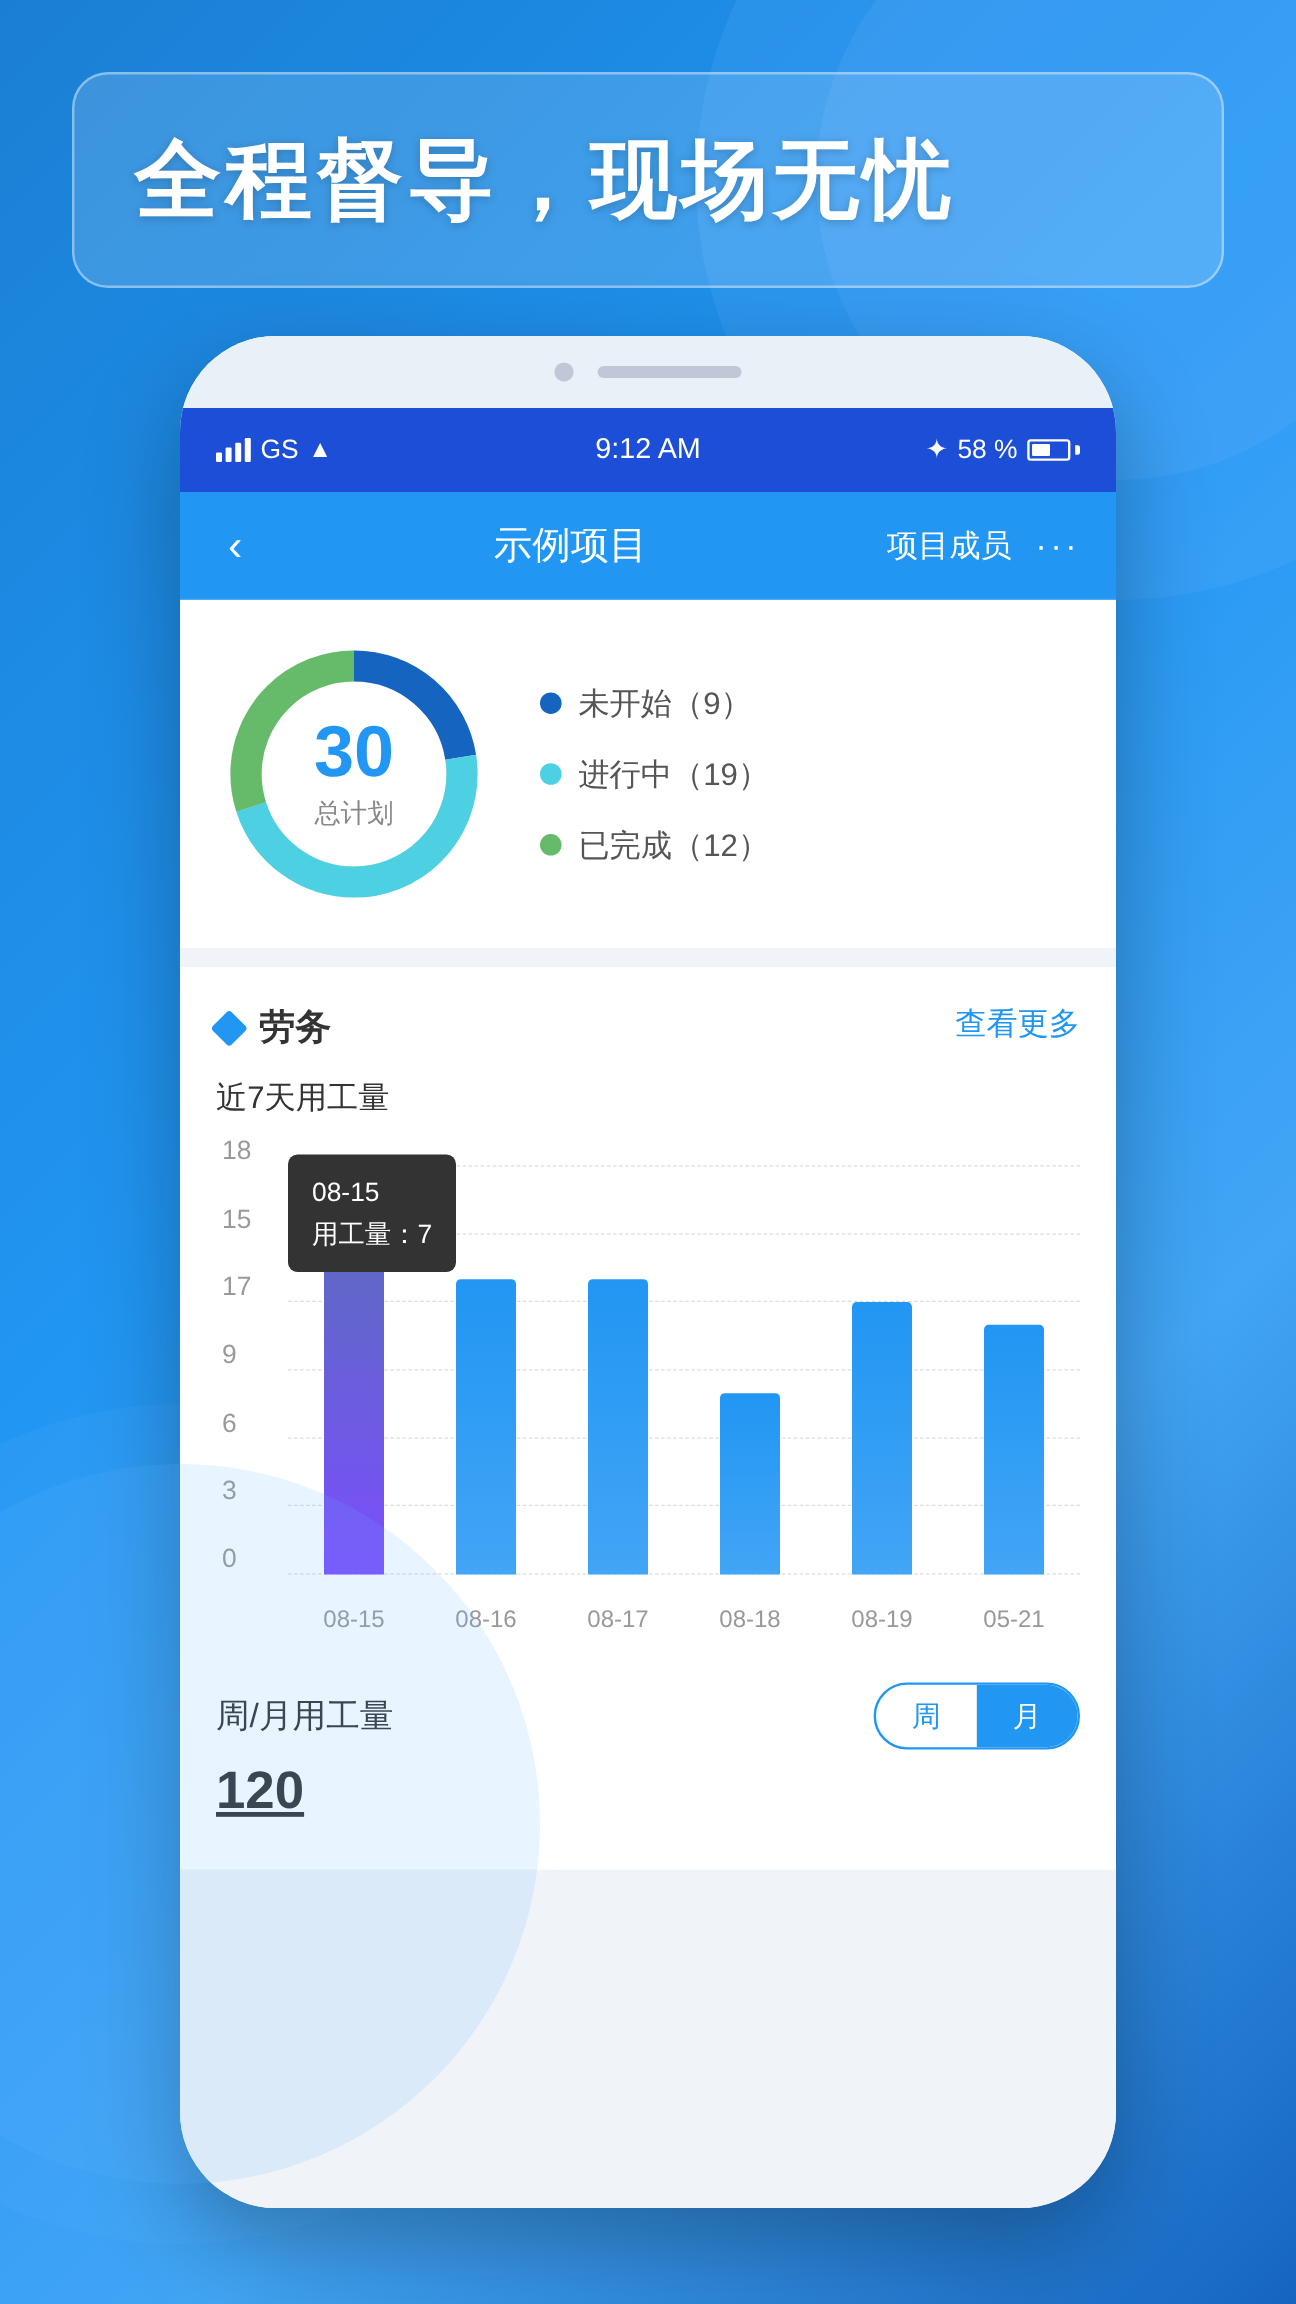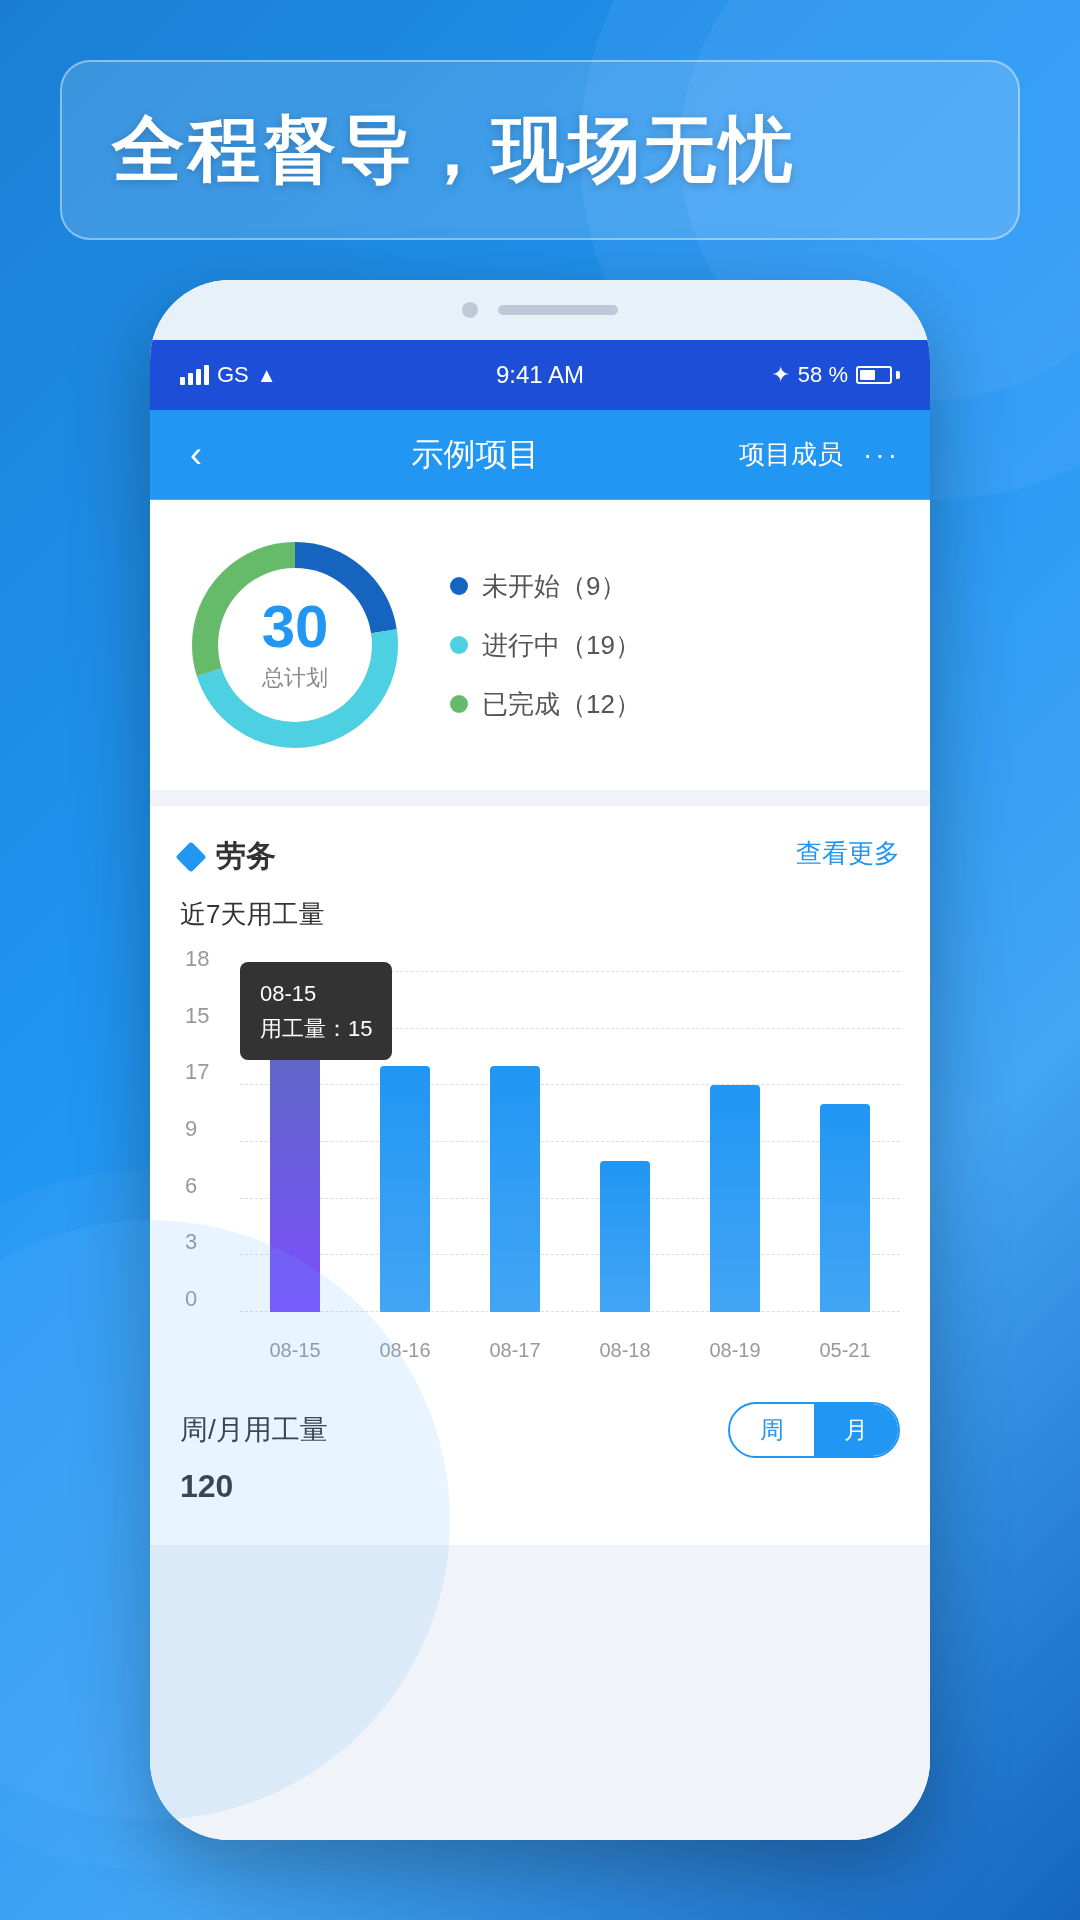--- a/index.html
+++ b/index.html
@@ -424,23 +424,24 @@
     .period-btn.active {
       background: #2196F3;
       color: white;
     }
     .period-btn.inactive {
       background: transparent;
       color: #2196F3;
     }
 
     .period-value {
-      font-size: 32px;
+      font-size: 44px;
       font-weight: bold;
       color: #333;
+      text-decoration: underline;
     }
   </style>
 </head>
 <body>
 
 <div style="position:absolute;top:-200px;right:-200px;width:700px;height:700px;border-radius:50%;background:rgba(100,180,255,0.18);"></div>
 <div style="position:absolute;bottom:50px;left:-200px;width:700px;height:700px;border-radius:50%;background:rgba(100,180,255,0.12);"></div>
 
 <div class="header-banner">
   <div class="header-banner-text">全程督导，现场无忧</div>
@@ -457,21 +458,21 @@
     <div class="status-left">
       <div class="signal-bars">
         <div class="signal-bar" style="height:8px;"></div>
         <div class="signal-bar" style="height:12px;"></div>
         <div class="signal-bar" style="height:16px;"></div>
         <div class="signal-bar" style="height:20px;"></div>
       </div>
       <span>GS</span>
       <span class="wifi-icon">▲</span>
     </div>
-    <div class="status-center">9:41 AM</div>
+    <div class="status-center">9:12 AM</div>
     <div class="status-right">
       <span>✦</span>
       <span>58 %</span>
       <div class="battery">
         <div class="battery-body">
           <div class="battery-fill"></div>
         </div>
         <div class="battery-tip"></div>
       </div>
     </div>
@@ -562,21 +563,21 @@
           <div class="grid-line" style="bottom: 340px;">
             <span class="grid-label">18</span>
           </div>
 
           <div class="bars-area">
 
             <div class="bar-group">
 
               <div class="chart-tooltip">
                 <div>08-15</div>
-                <div>用工量：15</div>
+                <div>用工量：7</div>
               </div>
               <div class="bar-rect" style="height: 283.3px; background: linear-gradient(to top, #7c4dff, #5c6bc0);"></div>
               <span class="bar-label">08-15</span>
             </div>
 
             <div class="bar-group">
               <div class="bar-rect" style="height: 245.6px; background: linear-gradient(to top, #42a5f5, #2196F3);"></div>
               <span class="bar-label">08-16</span>
             </div>
 

